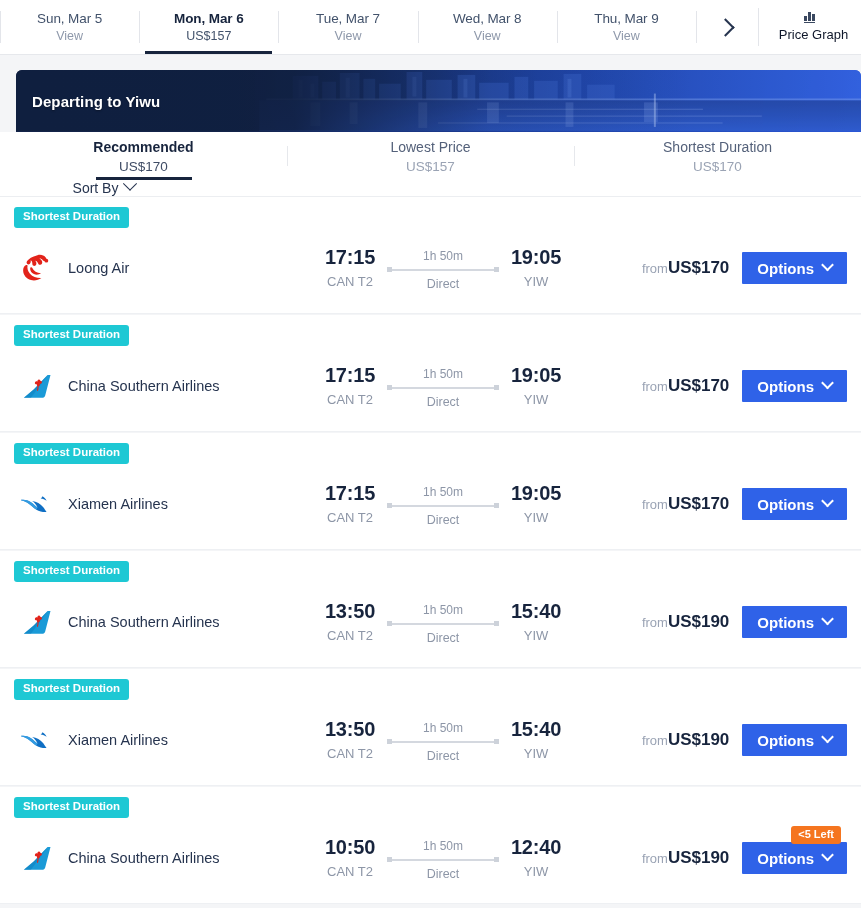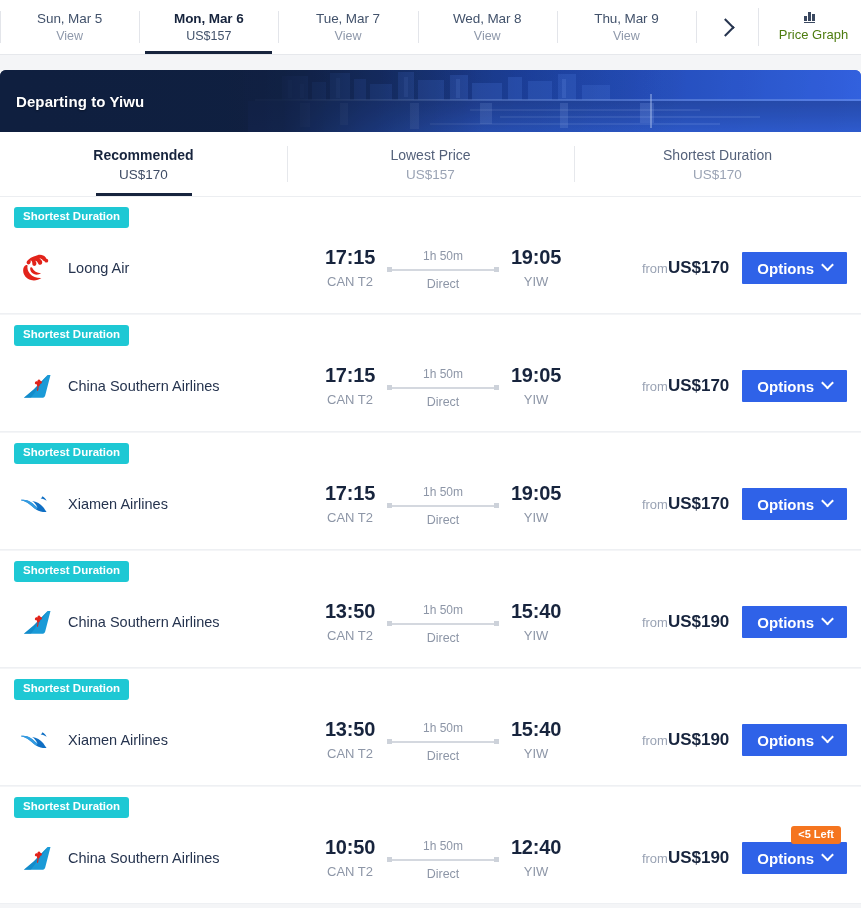--- a/index.html
+++ b/index.html
@@ -120,27 +120,27 @@
   .bars-icon i {
     display: block;
     width: 2.4px;
     background: #3a4860;
   }
   .bars-icon i:nth-child(1) { height: 5px; }
   .bars-icon i:nth-child(2) { height: 9px; }
   .bars-icon i:nth-child(3) { height: 7px; }
   .price-graph-label {
     font-size: 13px;
-    color: #4d7c0f;
+    color: #0f172a;
     margin-left: 8px;
   }
 
   
   .banner-wrap {
-    padding: 15px 0 0 0;
+    padding: 15px 0 0 16px;
   }
   .banner {
     position: relative;
     height: 62px;
     border-radius: 6px 6px 0 0;
     overflow: hidden;
     background:
       linear-gradient(90deg,
         #132349 0%,
         #132349 26%,
@@ -539,20 +539,24 @@
       </div>
       <div class="sort-tab">
         <span class="sort-tab-label">Lowest Price</span>
         <span class="sort-tab-price">US$157</span>
       </div>
       <div class="sort-tab">
         <span class="sort-tab-label">Shortest Duration</span>
         <span class="sort-tab-price">US$170</span>
       </div>
     </div>
+  <div class="sort-by">
+    <span class="sort-by-label">Sort By</span>
+    <span class="chev-down"></span>
+  </div>
 </div>
 
 <div class="flight-list">
     <div class="flight-card">
     <div class="badge-shortest">Shortest Duration</div>
     <div class="flight-row">
       <div class="airline">
         <span class="logo">
             <svg viewBox="0 0 40 36" width="36" height="33">
       <g fill="#e2231a">

